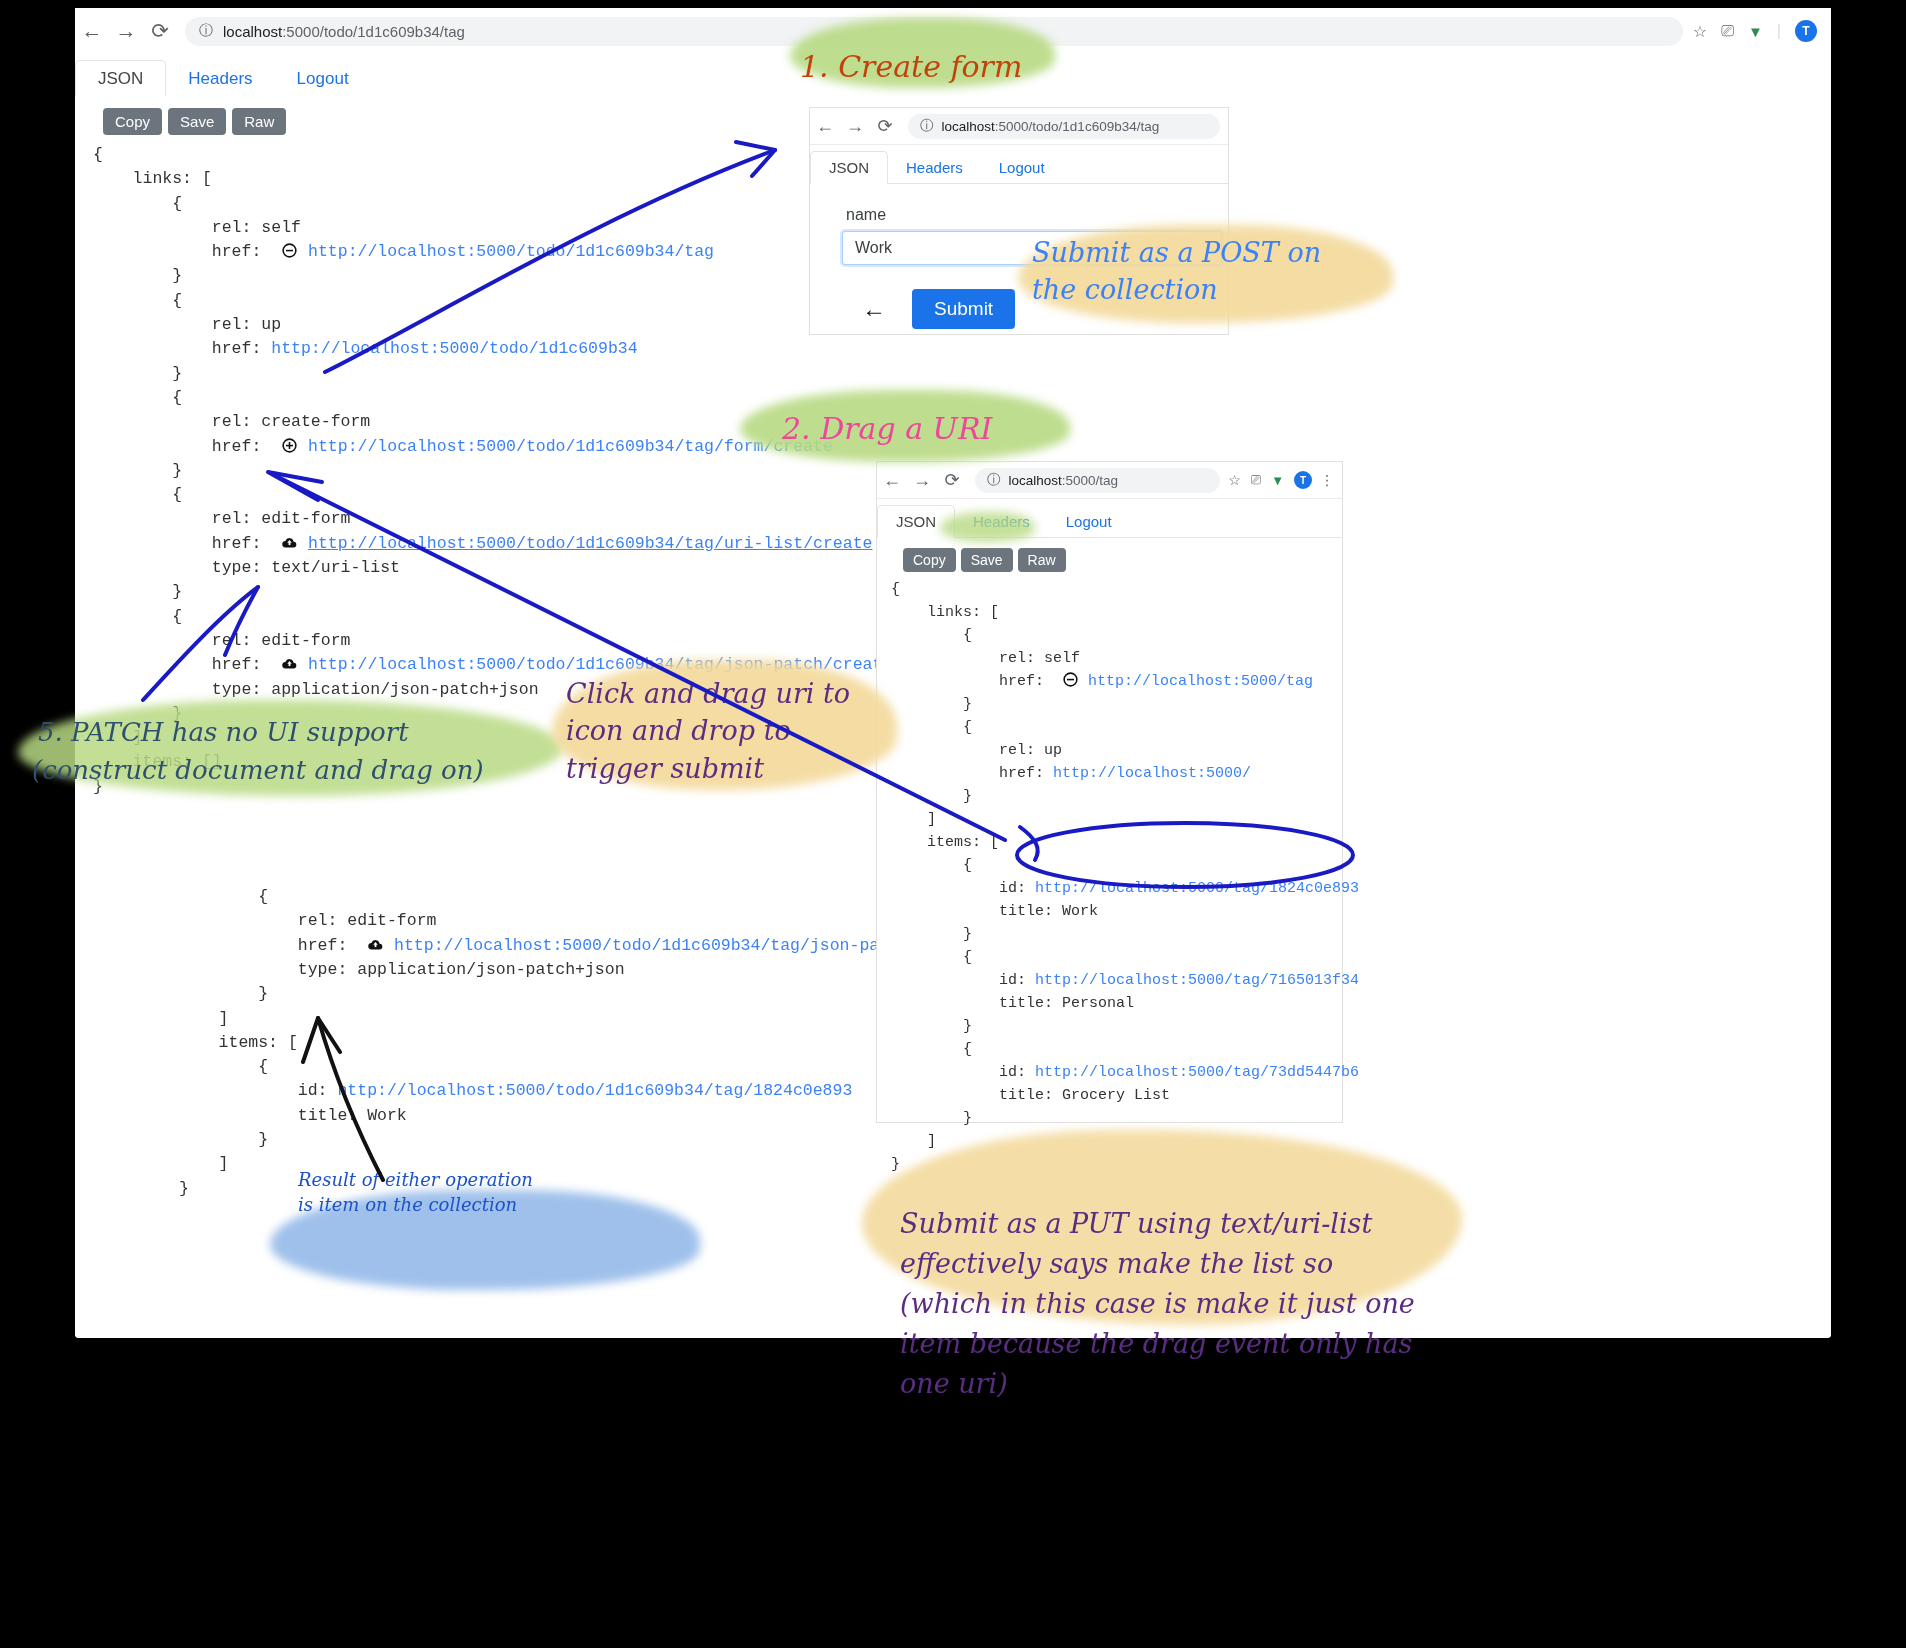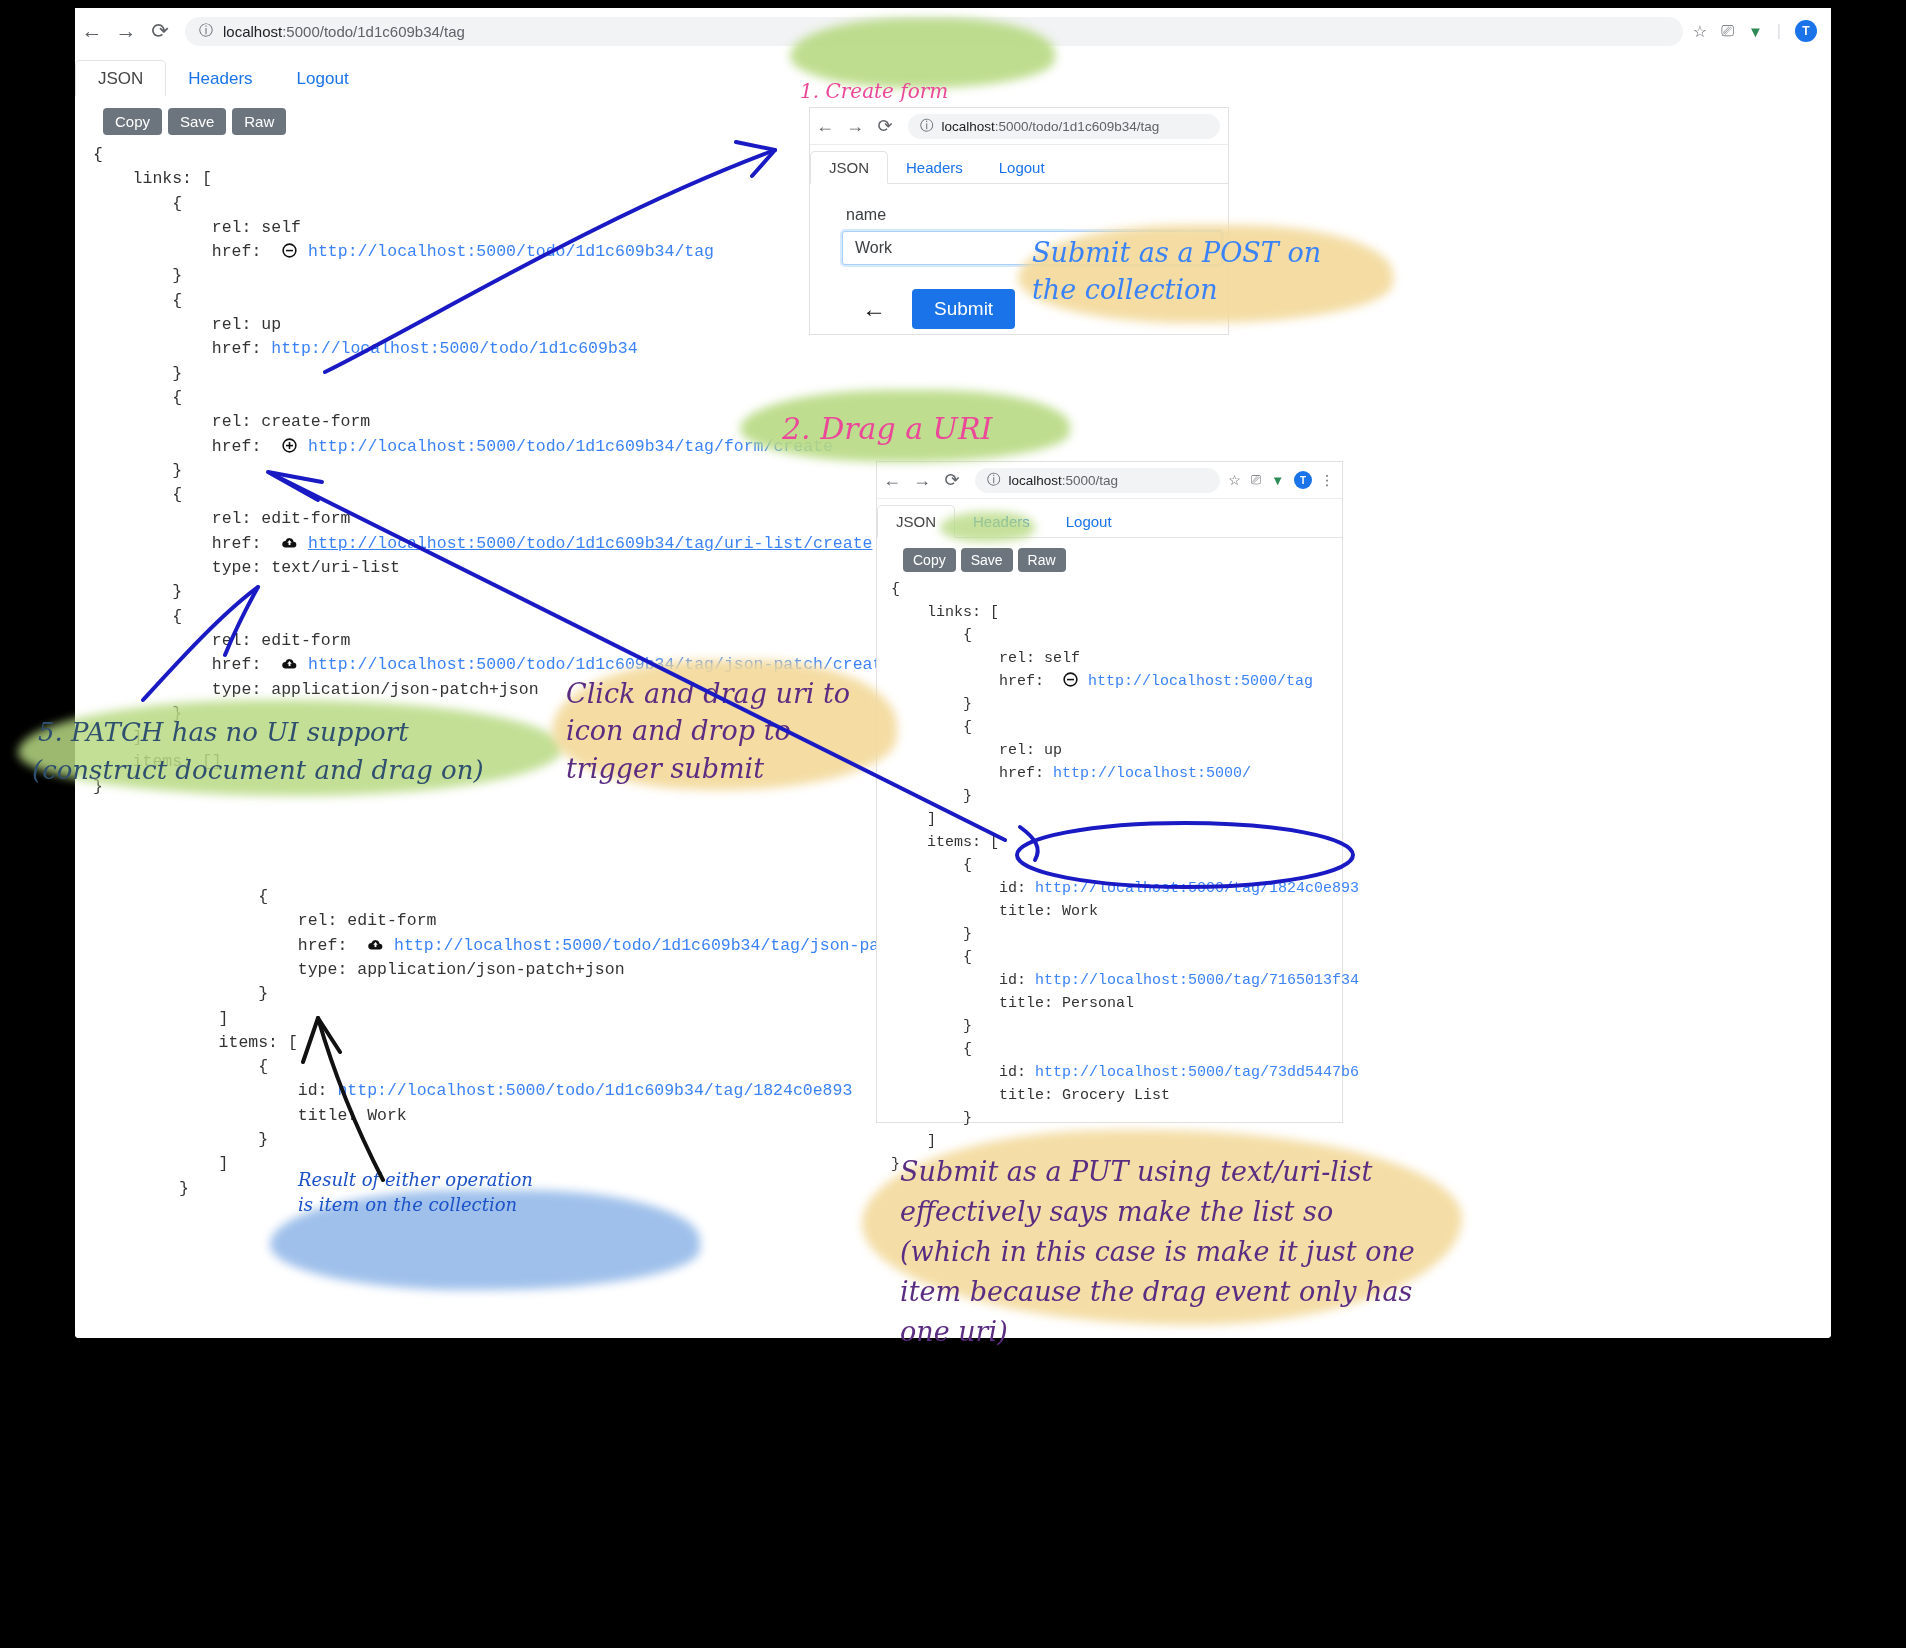--- a/index.html
+++ b/index.html
@@ -259,38 +259,38 @@
 <div class="hl" style="left:740px;top:390px;width:330px;height:72px;background:#b8da83;opacity:.9;"></div>
 <div class="hl" style="left:18px;top:700px;width:545px;height:96px;background:#b8da83;opacity:.85;
             border-radius:45% 50% 48% 52%/55% 50% 50% 45%;"></div>
 <div class="hl" style="left:1018px;top:225px;width:375px;height:98px;background:#f3d99a;opacity:.9;"></div>
 <div class="hl" style="left:552px;top:660px;width:345px;height:130px;background:#f3d99a;opacity:.9;"></div>
 <div class="hl" style="left:270px;top:1190px;width:430px;height:100px;background:#8fb6e8;opacity:.85;"></div>
 <div class="hl" style="left:862px;top:1130px;width:600px;height:195px;background:#f3d99a;opacity:.88;
             border-radius:42% 52% 45% 55%/48% 45% 55% 52%;"></div>
 <div class="hl" style="left:940px;top:512px;width:95px;height:30px;background:#b8da83;opacity:.8;"></div>
 
-<div class="ann" style="left:800px;top:46px;font-size:20px;color:#ec4899;margin-top:32px;">1. Create form</div>
+<div class="ann" style="left:800px;top:46px;font-size:30px;color:#c2410c;">1. Create form</div>
 
 <div class="ann" style="left:782px;top:408px;font-size:30px;color:#ec4899;">2. Drag a URI</div>
 
 <div class="ann" style="left:38px;top:715px;font-size:26px;color:#2f4f6f;">5. PATCH has no UI support</div>
 <div class="ann" style="left:32px;top:753px;font-size:26px;color:#2f4f6f;">(construct document and drag on)</div>
 
 <div class="ann" style="left:1032px;top:234px;font-size:27px;color:#3b82f6;">Submit as a POST on
 the collection</div>
 
 <div class="ann" style="left:566px;top:675px;font-size:27px;color:#5b2d82;">Click and drag uri to
 icon and drop to
 trigger submit</div>
 
 <div class="ann" style="left:298px;top:1168px;font-size:18px;color:#1c52c8;">Result of either operation
 is item on the collection</div>
 
-<div class="ann" style="left:900px;top:1152px;font-size:27px;color:#5b2d82;line-height:1.48;">Submit as a PUT using text/uri-list
+<div class="ann" style="left:900px;top:1204px;font-size:27px;color:#5b2d82;line-height:1.48;">Submit as a PUT using text/uri-list
 effectively says make the list so
 (which in this case is make it just one
 item because the drag event only has
 one uri)</div>
 
 <svg class="overlay" viewBox="0 0 1906 1648">
 
   <path d="M325,372 C430,320 600,215 775,150" stroke="#1a1ac4" stroke-width="4" fill="none" stroke-linecap="round"></path>
   <path d="M775,150 L736,142 M775,150 L752,176" stroke="#1a1ac4" stroke-width="4" fill="none" stroke-linecap="round"></path>
 

